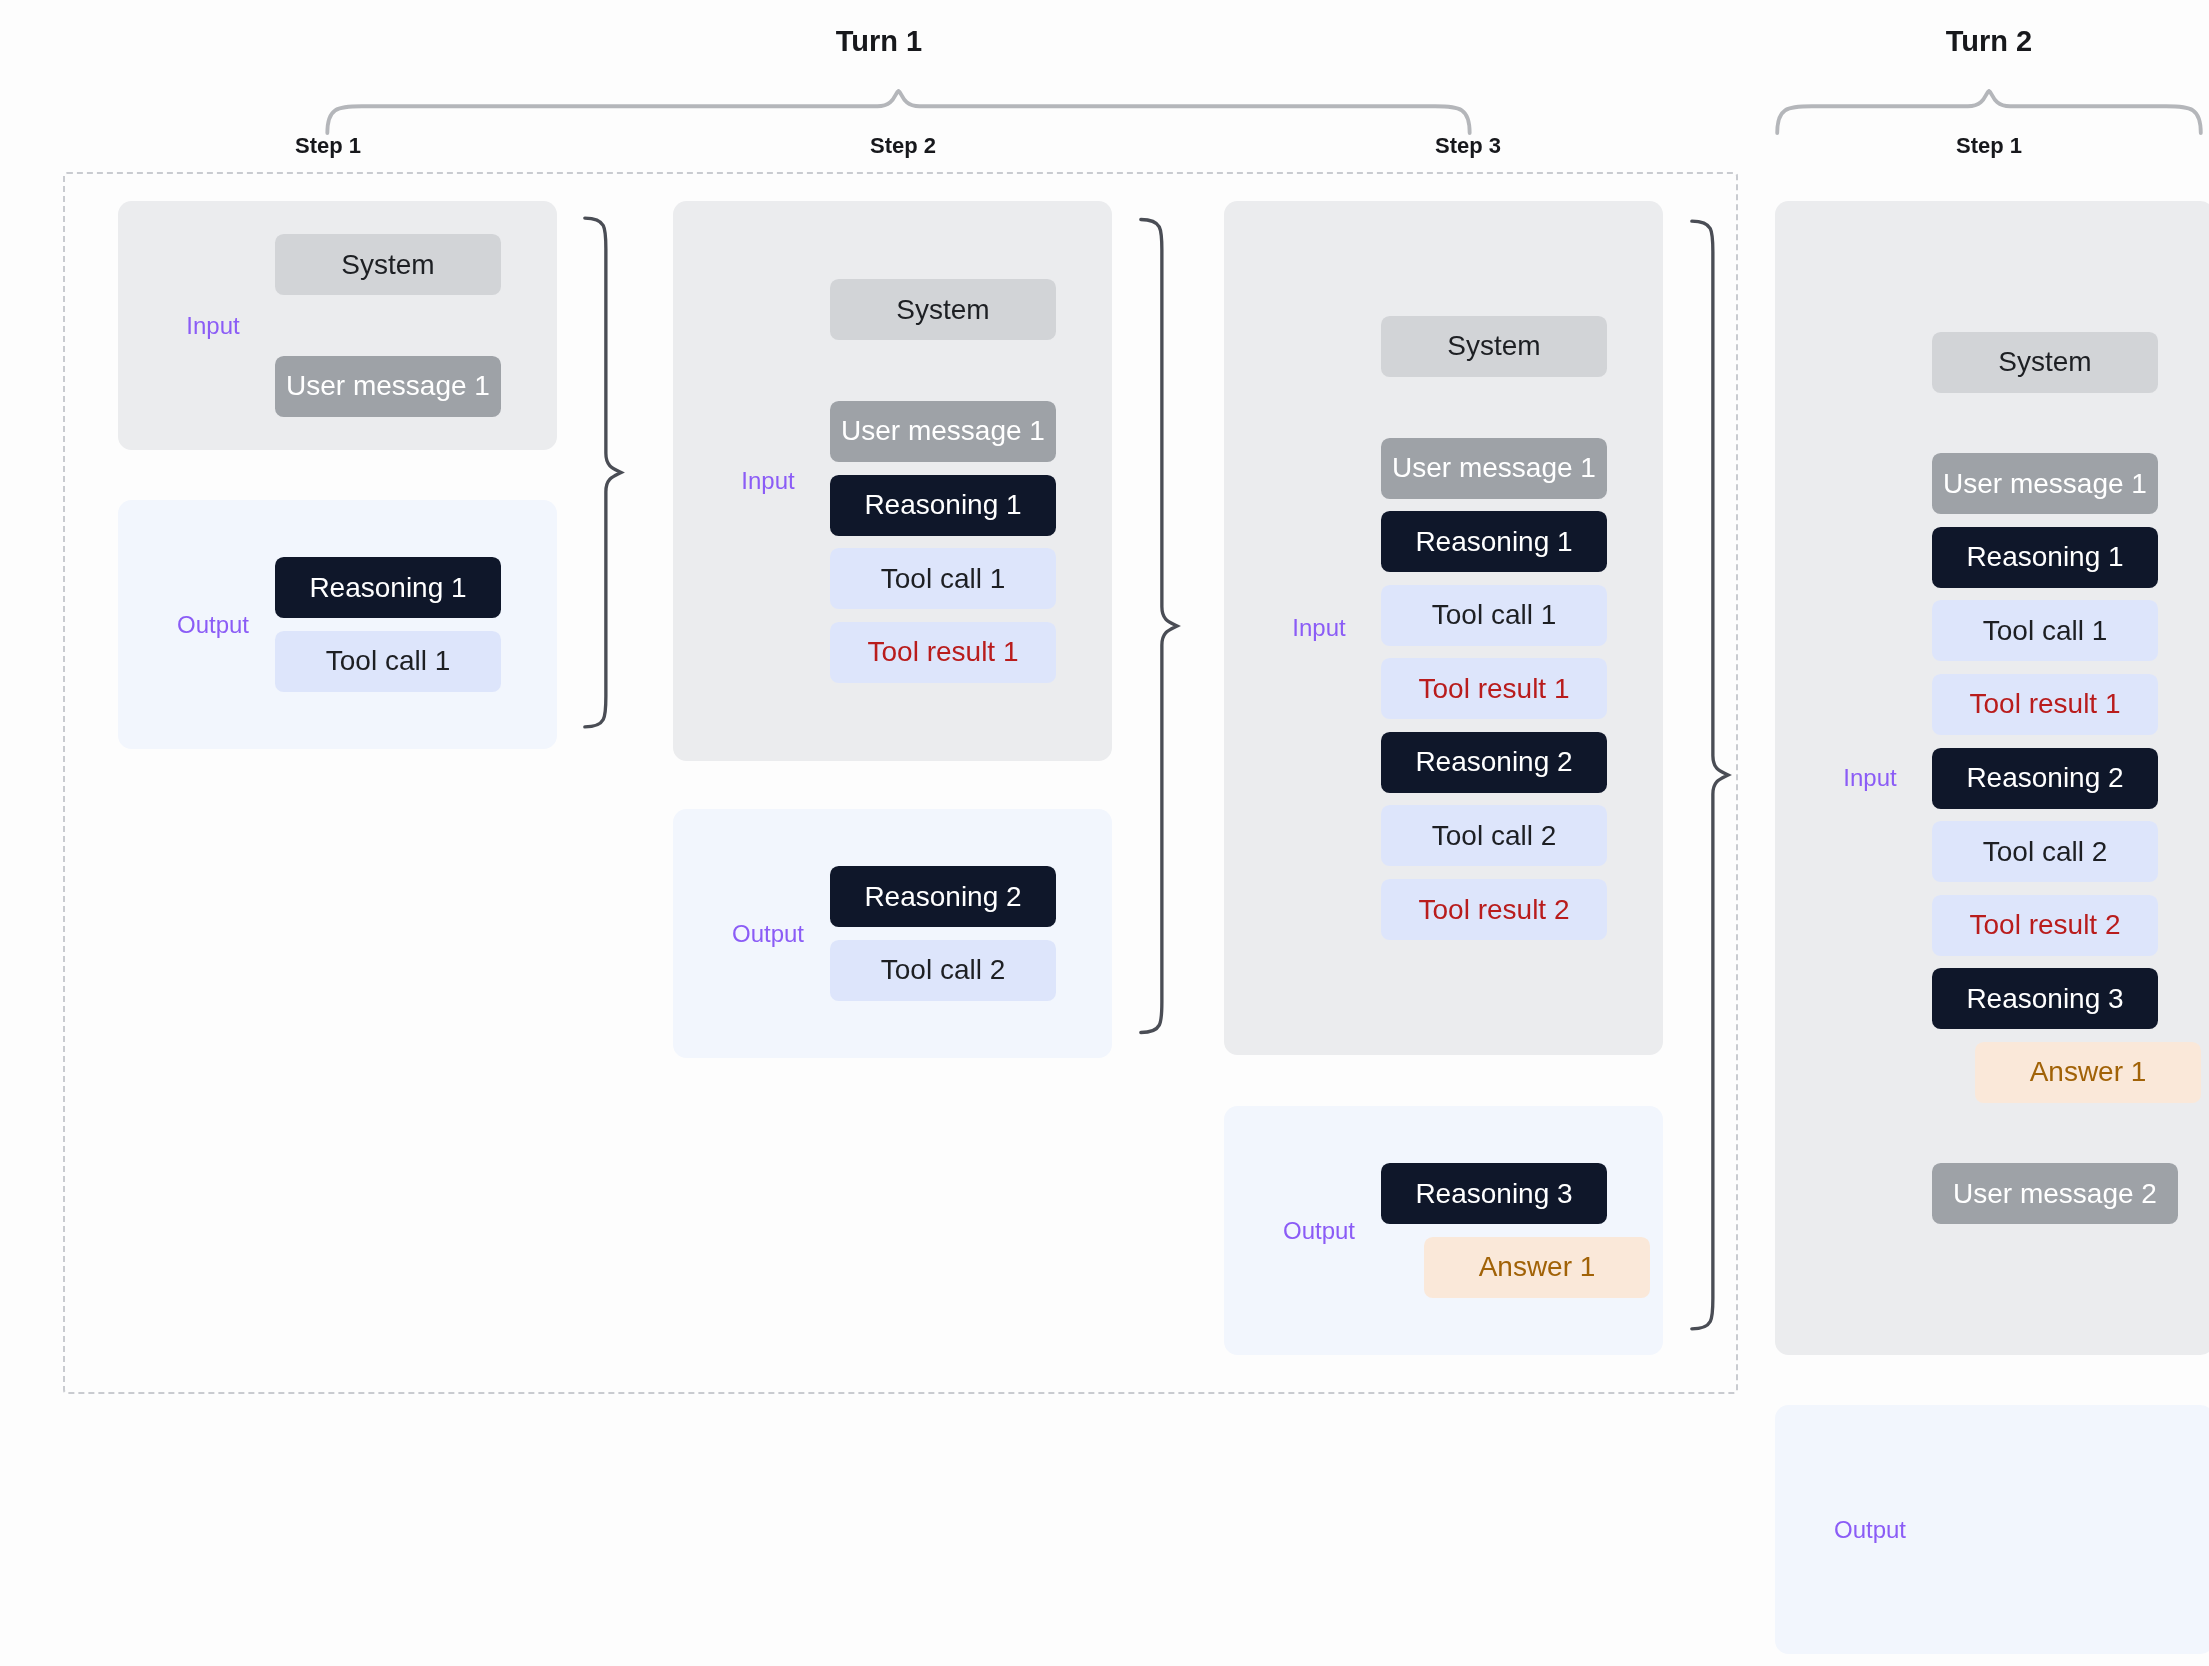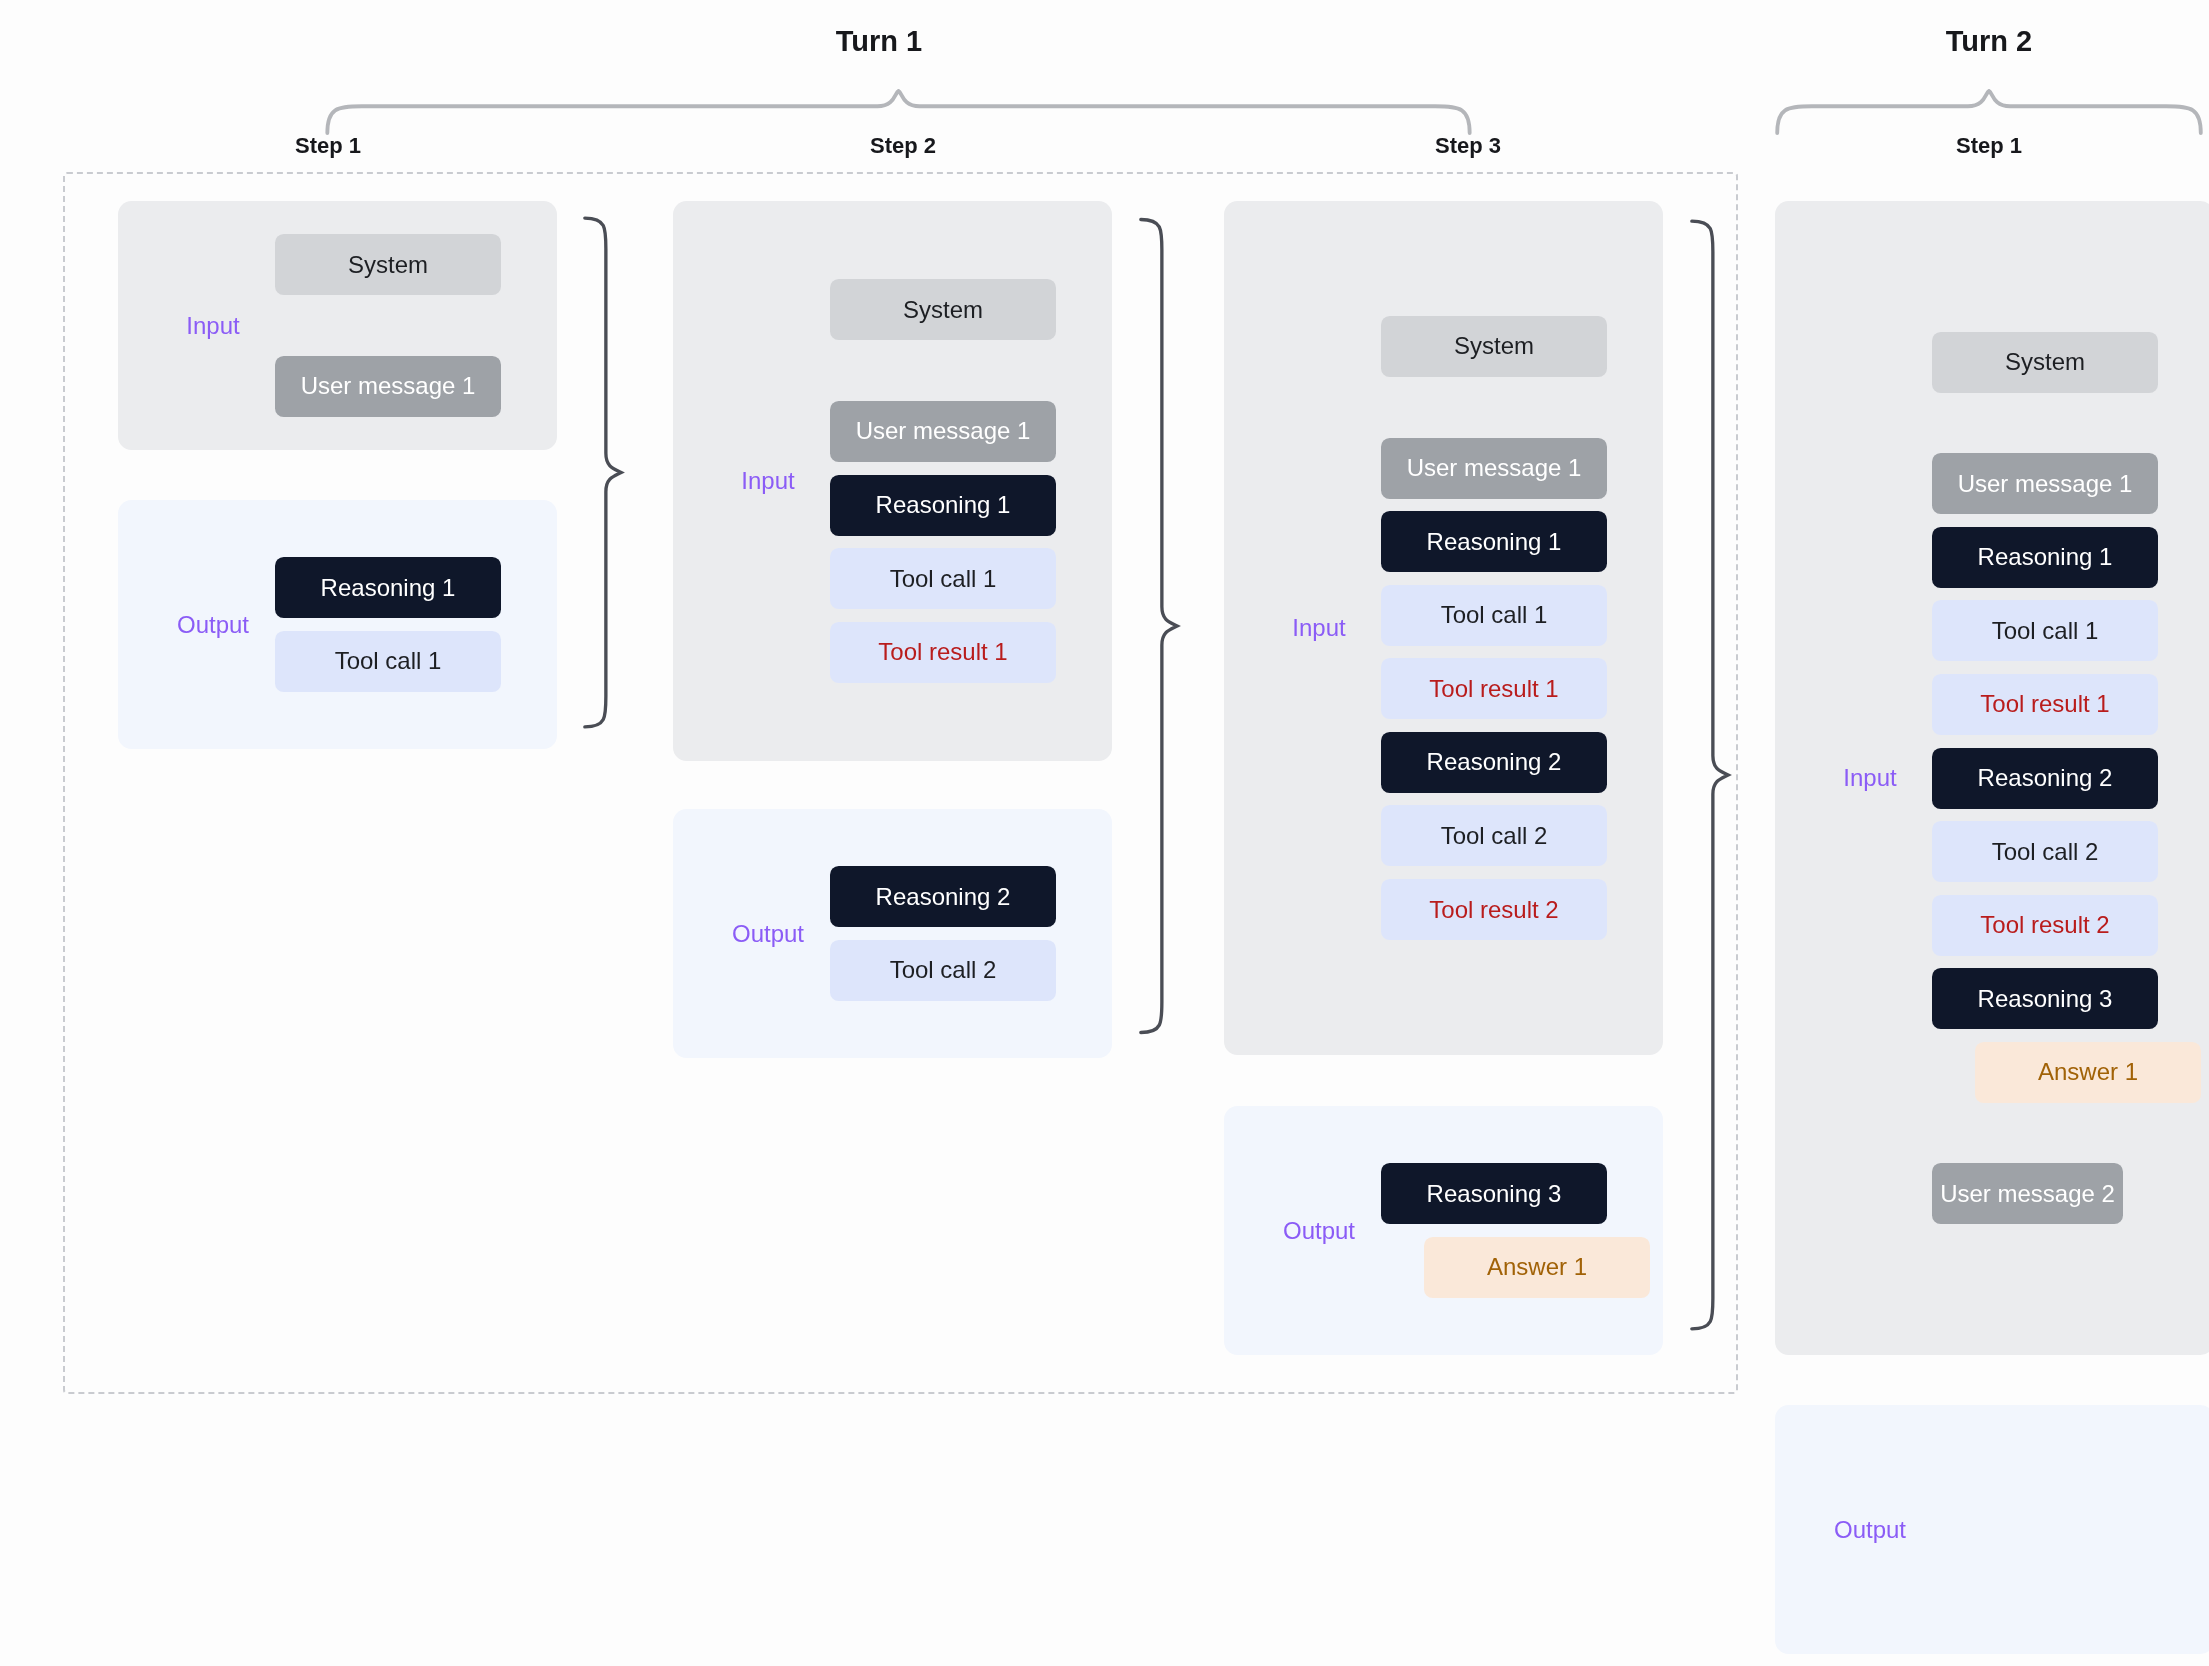--- a/index.html
+++ b/index.html
@@ -67,21 +67,21 @@
     gap: 12.6px;
     flex: 0 0 auto;
   }
 
   
   .chip {
     border-radius: 8.7px;
     display: flex;
     align-items: center;
     justify-content: center;
-    font-size: 24px;
+    font-size: 28px;
     line-height: 1;
     white-space: nowrap;
     height: 61px;
   }
   .chip.system      { background: #d2d4d7; color: #1d1f23; }
   .chip.user        { background: #9ea2a7; color: #ffffff; margin-top: 48px; }
   .chip.reasoning   { background: #0f172a; color: #ffffff; }
   .chip.toolcall    { background: #dde5fb; color: #1d1f23; }
   .chip.toolresult  { background: #dde5fb; color: #b91c1c; }
   .chip.answer      { background: #fae8d9; color: #a16207; margin-left: 43px; }
@@ -187,21 +187,21 @@
       <div class="chip system" style="width:226px;">System</div>
       <div class="chip user" style="width:226px;">User message 1</div>
       <div class="chip reasoning" style="width:226px;">Reasoning 1</div>
       <div class="chip toolcall" style="width:226px;">Tool call 1</div>
       <div class="chip toolresult" style="width:226px;">Tool result 1</div>
       <div class="chip reasoning" style="width:226px;">Reasoning 2</div>
       <div class="chip toolcall" style="width:226px;">Tool call 2</div>
       <div class="chip toolresult" style="width:226px;">Tool result 2</div>
       <div class="chip reasoning" style="width:226px;">Reasoning 3</div>
       <div class="chip answer" style="width:226px;">Answer 1</div>
-      <div class="chip user" style="width:191px;">User message 2</div>
+      <div class="chip user" style="width:246px;">User message 2</div>
     </div>
   </div>
 
   <div class="group output" style="left:1775px; top:1405px; width:439px; height:249px; padding:25px 33px;">
     <div class="group-label" style="width:124px;">Output</div>
   </div>
 
 </div>
 
 

